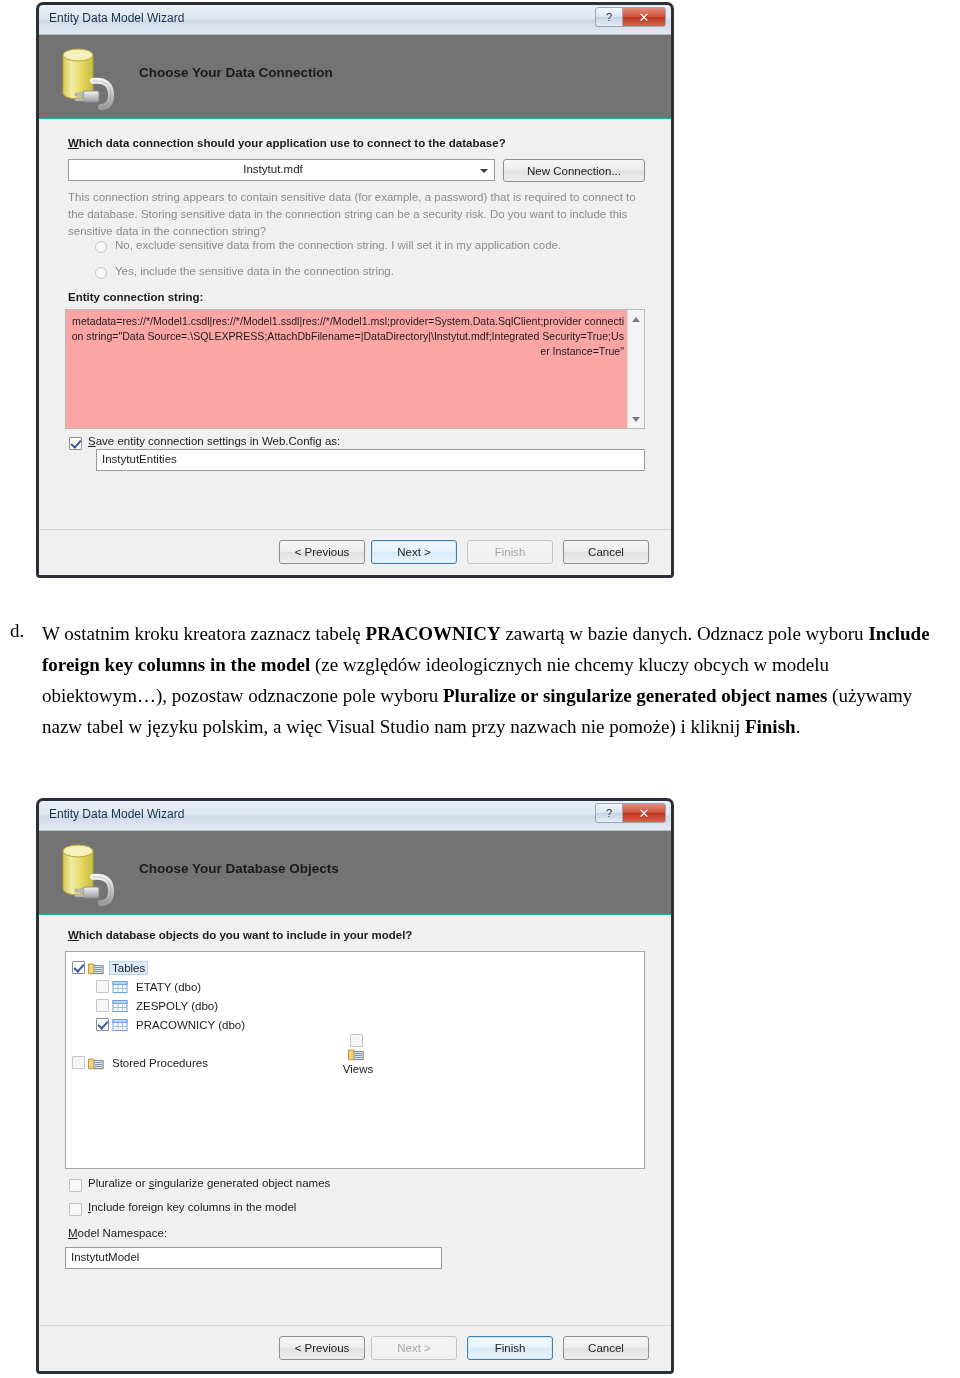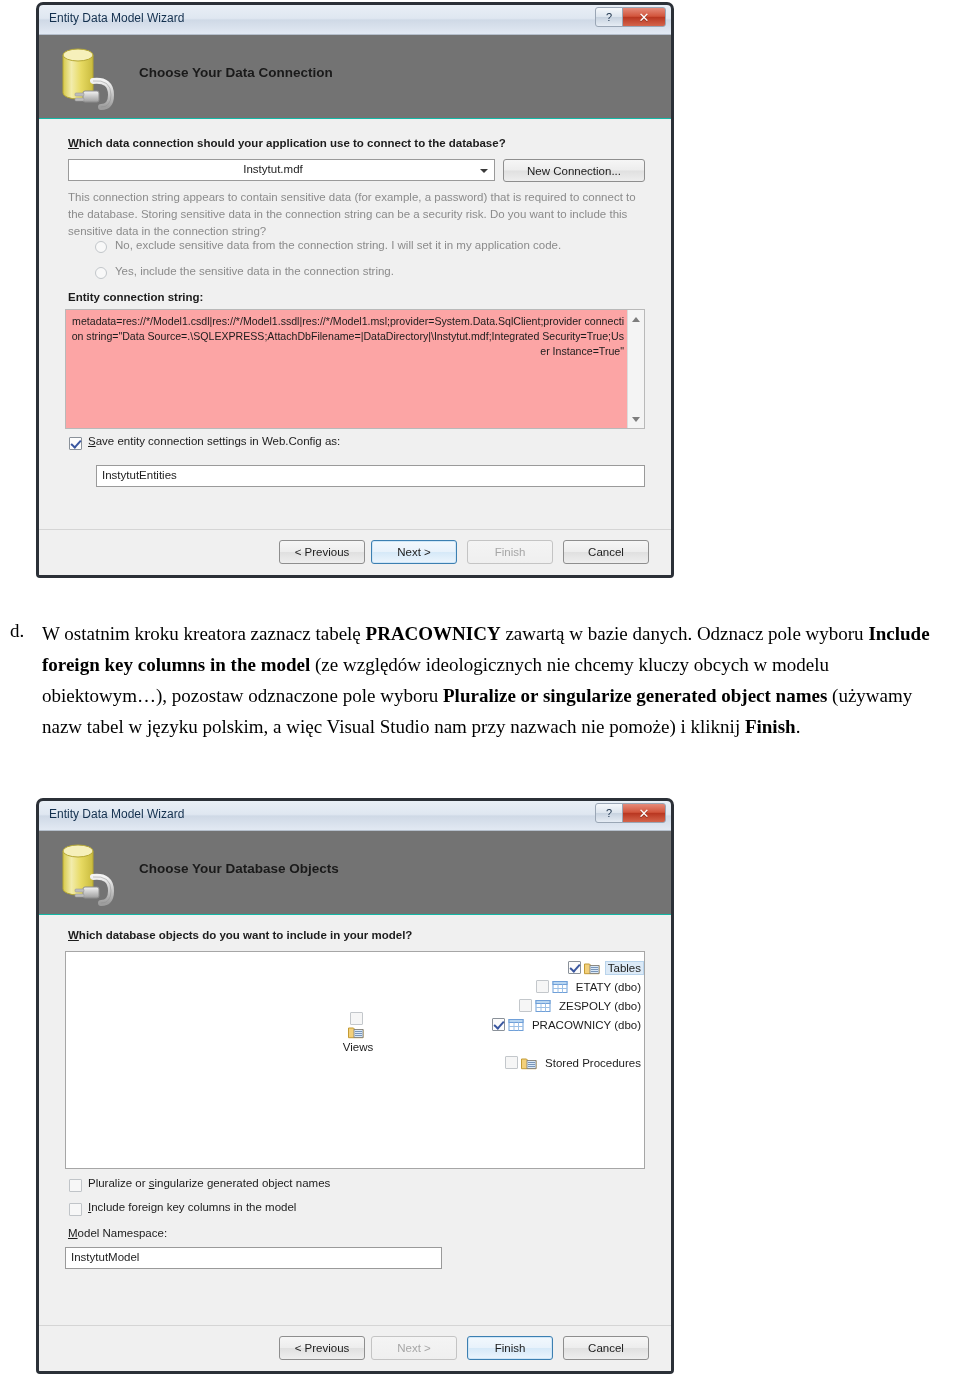--- a/index.html
+++ b/index.html
@@ -169,21 +169,20 @@
     position: absolute;
     background: #fff;
     border: 1px solid #a6a6a6;
     overflow: hidden;
   }
   .tree-row {
     position: relative; height: 19px;
     display: flex; align-items: center;
     font-size: 11.5px; color: #1c1c1c;
     font-family: "Liberation Sans","DejaVu Sans",sans-serif;
-    justify-content: flex-end;
   }
   .tree-row .rcb {
     width: 13px; height: 13px; flex: 0 0 13px;
     border: 1px solid #8a9199; background:#fcfcfc; border-radius:1px;
     position: relative; margin-right: 3px;
   }
   .tree-row .rcb.unchecked { border-color:#c3c7cb; background:#f6f6f6; }
   .tree-row .rcb.checked::after {
     content:""; position:absolute; left:3px; top:0px; width:4px; height:8px;
     border: solid #3a57a0; border-width: 0 2px 2px 0; transform: rotate(42deg);
@@ -282,21 +281,21 @@
               <div class="tri-dn"></div>
             </div>
         </div>
       </div>
 
       <div class="cb checked" style="left:30px;top:318px;"></div>
       <div class="lbl" style="position:absolute;left:49px;top:316px;">
         <span class="u">S</span><span>ave entity connection settings in Web.Config as:</span>
       </div>
 
-      <div class="txtbox" style="left:57px;top:346px;width:549px;">
+      <div class="txtbox" style="left:57px;top:330px;width:549px;">
         <span>InstytutEntities</span>
       </div>
 
       <div class="footer-band">
         <div class="btn" style="left:240px;top:10px;width:86px;">
           <span>&lt; Previous</span>
         </div>
         <div class="btn default" style="left:332px;top:10px;width:86px;">
           <span>Next &gt;</span>
         </div>

